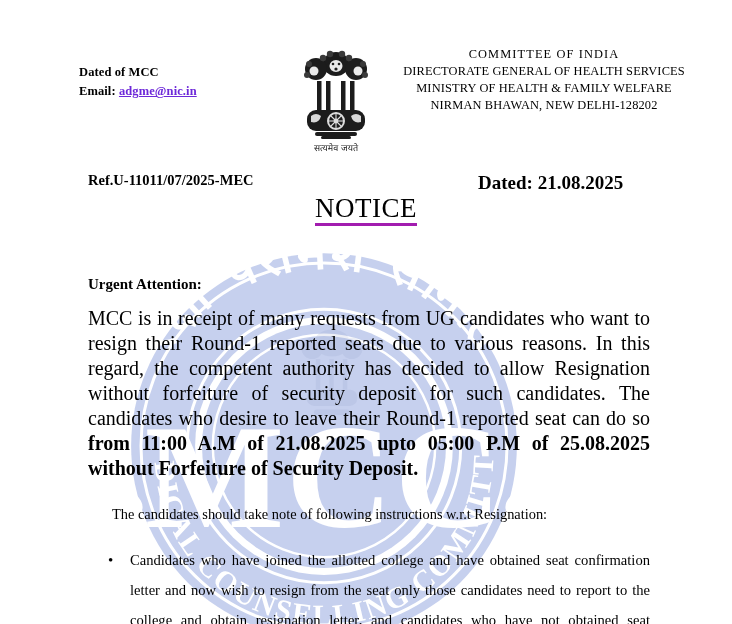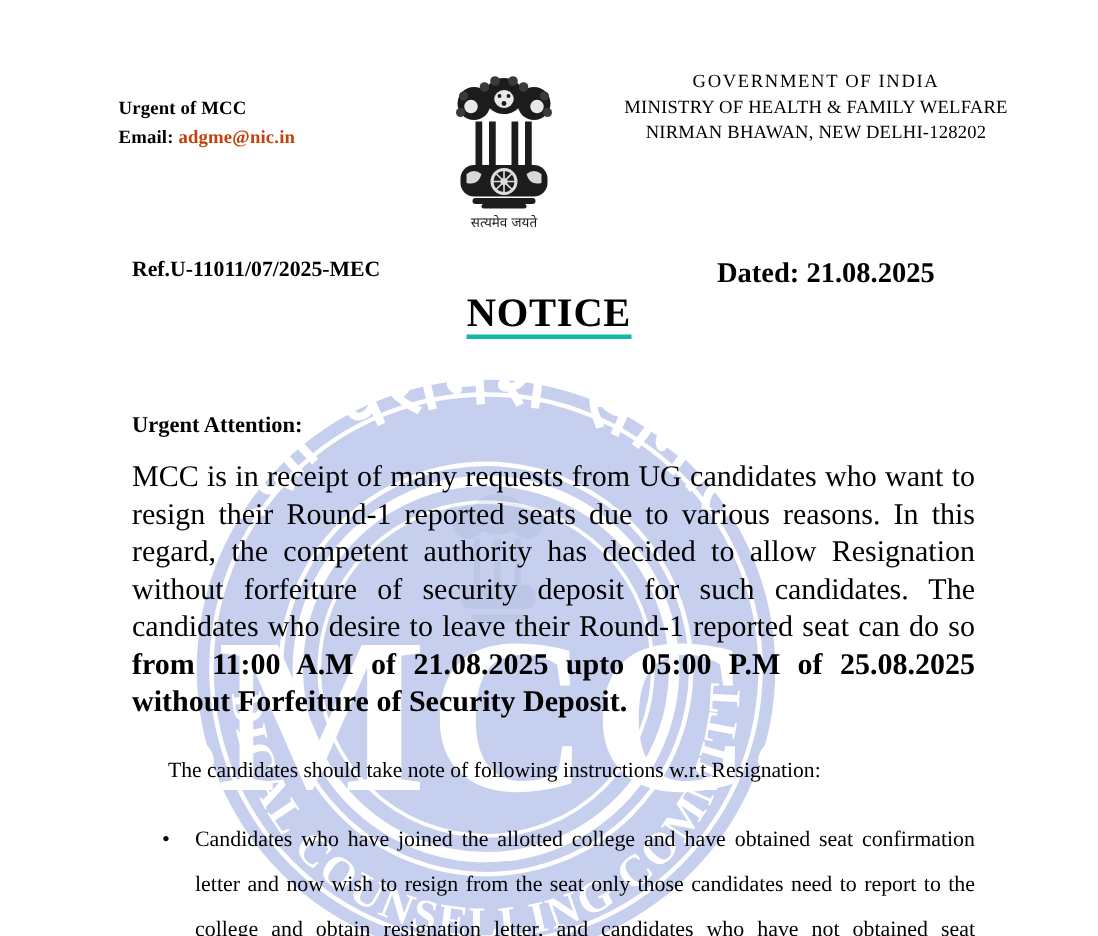--- a/index.html
+++ b/index.html
@@ -63,21 +63,22 @@
     left: 79px;
     top: 63px;
     font-weight: bold;
     font-size: 12.5px;
     line-height: 1.55;
     letter-spacing: 0.1px;
   }
   .office-line { white-space: nowrap; }
   .email-line { white-space: nowrap; }
   .email-link {
-    color: #c2410c;
+    color: #6d28d9;
+    text-decoration: underline;
     font-weight: bold;
   }
 
   .emblem {
     position: absolute;
     left: 299px;
     top: 44px;
     width: 74px;
     height: 110px;
   }
@@ -128,24 +129,24 @@
   
   .notice-title {
     position: absolute;
     left: 0;
     top: 194px;
     width: 732px;
     text-align: center;
     z-index: 3;
   }
   .notice-title span {
-    font-weight: bold;
+    font-weight: normal;
     font-size: 27px;
     letter-spacing: 0.5px;
-    border-bottom: 3px solid #14b8a6;
+    border-bottom: 3px solid #a21caf;
     padding-bottom: 1px;
     display: inline-block;
     line-height: 1.05;
   }
 
   
   .body-area {
     position: absolute;
     left: 88px;
     top: 275px;
@@ -255,21 +256,21 @@
         <rect x="12" y="78" width="56" height="18" rx="8"></rect>
         <circle cx="40" cy="87" r="7" fill="none" stroke="#8e9bc4" stroke-width="2"></circle>
         <rect x="20" y="100" width="40" height="6" rx="3"></rect>
       </g>
     </svg>
   </div>
 
   <div class="header">
 
     <div class="office-block">
-      <div class="office-line">Urgent of MCC</div>
+      <div class="office-line">Dated of MCC</div>
       <div class="email-line">
         <span>Email:</span>
         <span class="email-link">adgme@nic.in</span>
       </div>
     </div>
 
     <div class="emblem">
       <svg viewBox="0 0 74 110" xmlns="http://www.w3.org/2000/svg">
         <g fill="#1c1c1c">
 
@@ -319,21 +320,22 @@
           <path d="M 62,72 q -5,-4 -10,0 q 2,8 10,6 z" fill="#d8d8d8"></path>
 
           <rect x="16" y="88" width="42" height="4" rx="2"></rect>
           <rect x="22" y="92" width="30" height="3" rx="1.5"></rect>
         </g>
         <text x="37" y="107" text-anchor="middle" font-family="'DejaVu Sans', sans-serif" font-size="9" fill="#1c1c1c">सत्यमेव जयते</text>
       </svg>
     </div>
 
     <div class="gov-block">
-      <div class="gov-line-1">GOVERNMENT  OF  INDIA</div>
+      <div class="gov-line-1">COMMITTEE  OF  INDIA</div>
+      <div class="gov-line-2">DIRECTORATE GENERAL OF HEALTH SERVICES</div>
       <div class="gov-line-3">MINISTRY OF HEALTH &amp; FAMILY WELFARE</div>
       <div class="gov-line-4">NIRMAN BHAWAN, NEW DELHI-128202</div>
     </div>
   </div>
 
   <div class="refrow">
     <div class="ref-no">Ref.U-11011/07/2025-MEC</div>
     <div class="ref-date">Dated: 21.08.2025</div>
   </div>
 

